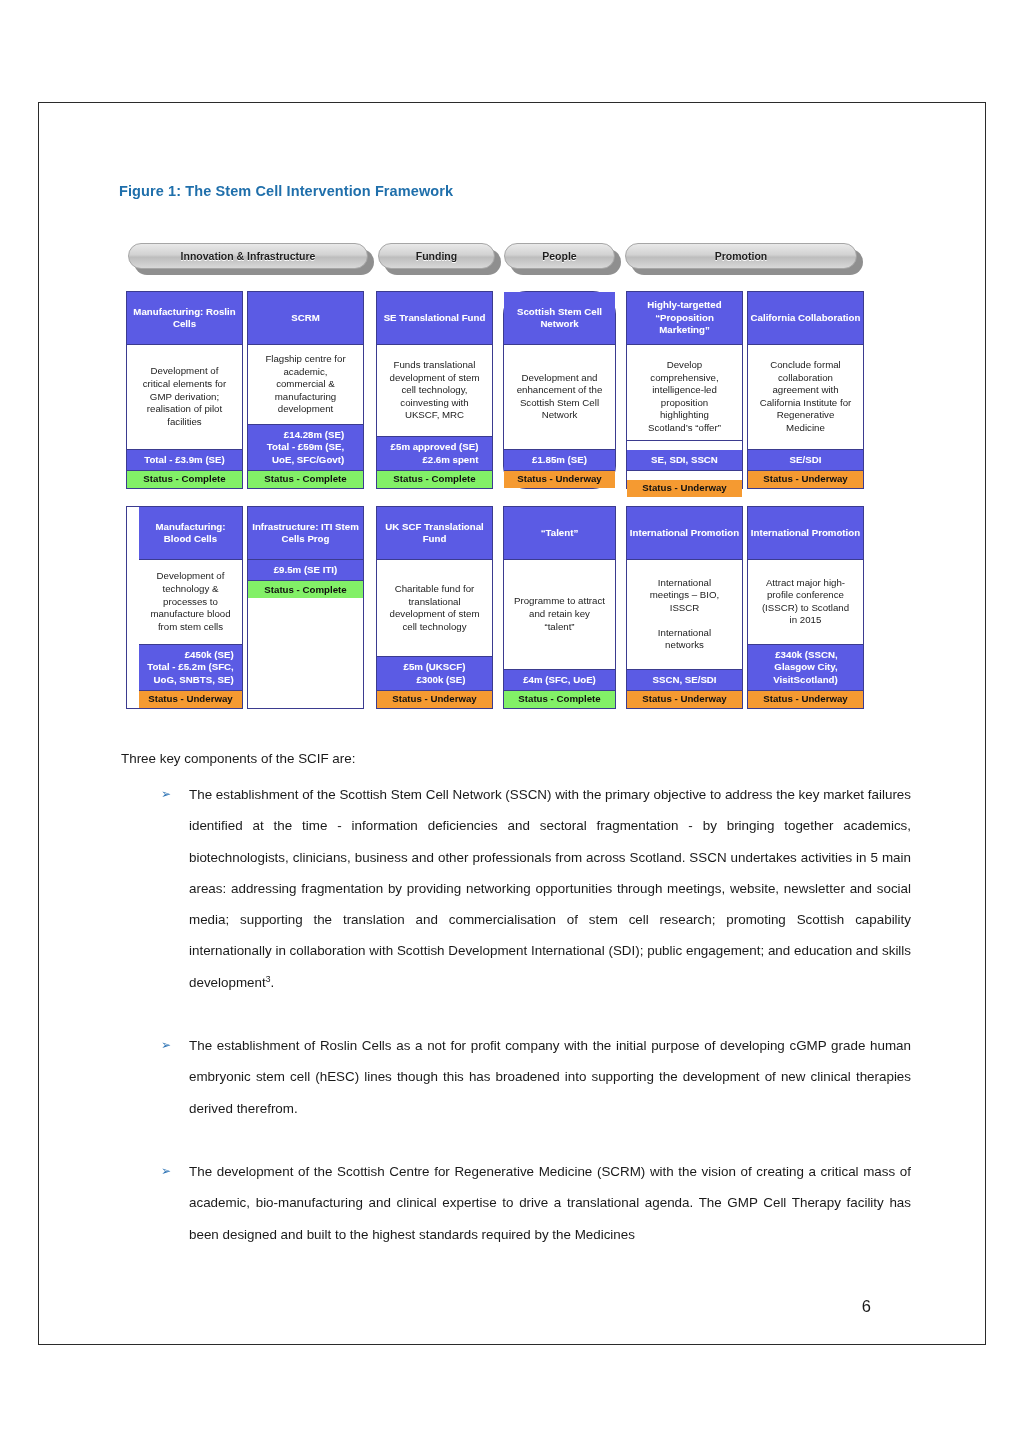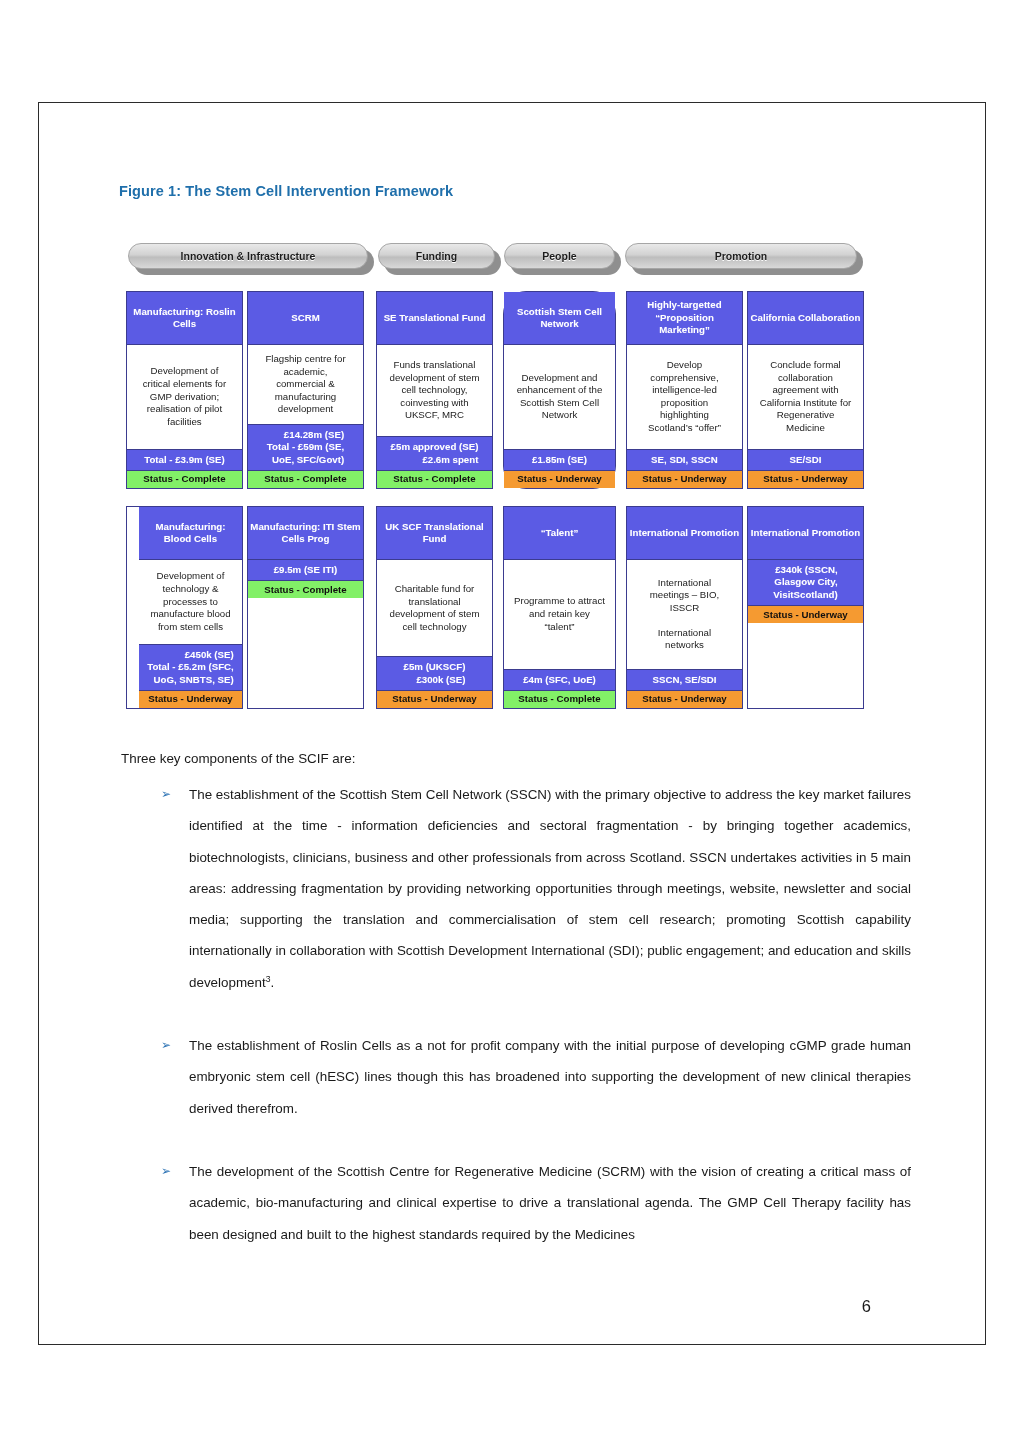--- a/index.html
+++ b/index.html
@@ -311,21 +311,21 @@
           <div class="card-title">Scottish Stem Cell
 Network</div>
           <div class="card-desc">Development and
 enhancement of the
 Scottish Stem Cell
 Network</div>
           <div class="card-funding">£1.85m (SE)</div>
           <div class="card-status status-underway">Status - Underway</div>
         </div>
 
-        <div class="card" style="left:504px; width:117px;">
+        <div class="card" style="left:504px; width:117px;gap:9px;">
           <div class="card-title">Highly-targetted
 “Proposition
 Marketing”</div>
           <div class="card-desc">Develop
 comprehensive,
 intelligence-led
 proposition
 highlighting
 Scotland’s “offer”</div>
           <div class="card-funding">SE, SDI, SSCN</div>
@@ -356,21 +356,21 @@
 processes to
 manufacture blood
 from stem cells</div>
           <div class="card-funding">£450k (SE)
 Total - £5.2m (SFC,
 UoG, SNBTS, SE)</div>
           <div class="card-status status-underway">Status - Underway</div>
         </div>
 
         <div class="card" style="left:125px; width:117px;">
-          <div class="card-title">Manufacturing:
+          <div class="card-title">Infrastructure:
 ITI Stem Cells Prog</div>
           <div class="card-funding">£9.5m (SE ITI)</div>
           <div class="card-status status-complete">Status - Complete</div>
         </div>
 
         <div class="card" style="left:254px; width:117px;">
           <div class="card-title">UK SCF
 Translational Fund</div>
           <div class="card-desc">Charitable fund for
 translational
@@ -399,20 +399,24 @@
 
 International
 networks</div>
           <div class="card-funding">SSCN, SE/SDI</div>
           <div class="card-status status-underway">Status - Underway</div>
         </div>
 
         <div class="card" style="left:625px; width:117px;">
           <div class="card-title">International
 Promotion</div>
+          <div class="card-desc">Attract major high-
+profile conference
+(ISSCR) to Scotland
+in 2015</div>
           <div class="card-funding">£340k (SSCN,
 Glasgow City,
 VisitScotland)</div>
           <div class="card-status status-underway">Status - Underway</div>
         </div>
       </div>
     </div>
 
     <div id="body-copy">
       <p class="intro-line">Three key components of the SCIF are:</p>

